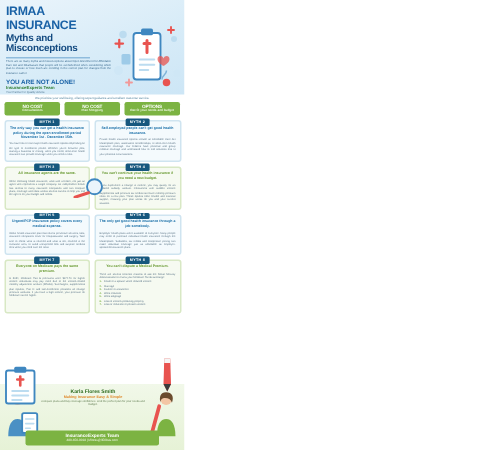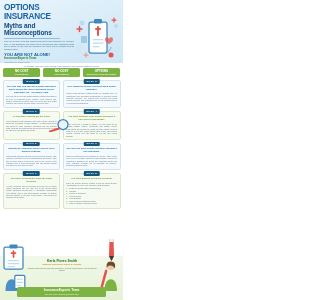--- a/index.html
+++ b/index.html
@@ -114,21 +114,21 @@
   .ftr-contact { font-size: 2.1px; line-height: 2.7px; color: #f0f8e4; }
   .people { position: absolute; }
 </style>
 </head>
 <body>
 
 <div id="page">
 
   <div class="header">
     <div class="hdr-text">
-      <div class="title1">OPTIONS INSURANCE</div>
+      <div class="title1">IRMAA INSURANCE</div>
       <div class="title2">Myths and Misconceptions</div>
       <div class="hdr-rule"></div>
       <div class="hdr-para">There are so many myths and misconceptions about Open Enrollment for Affordable Care Act and Obamacare that people will be overwhelmed when considering which plan to choose or how much are enrolling in the correct plan for changes from the insurance carrier.</div>
       <div class="hdr-alone">YOU ARE NOT ALONE!</div>
       <div class="hdr-team">InsuranceExperts Team</div>
       <div class="hdr-tag">Your Partner for Quality Advice</div>
     </div>
 
     <svg class="illus" viewBox="0 0 96 92">
       <circle cx="16" cy="14" r="5" fill="#bcdcf0"></circle>

